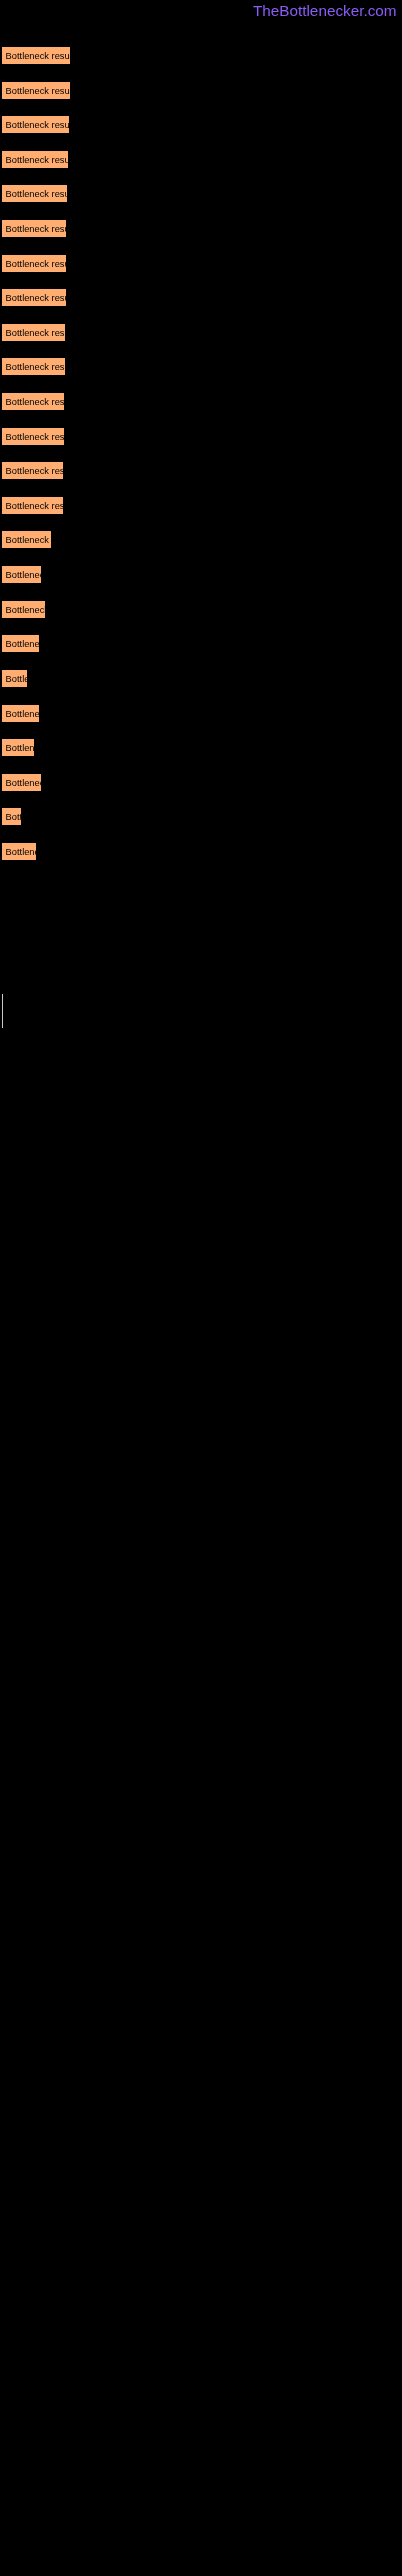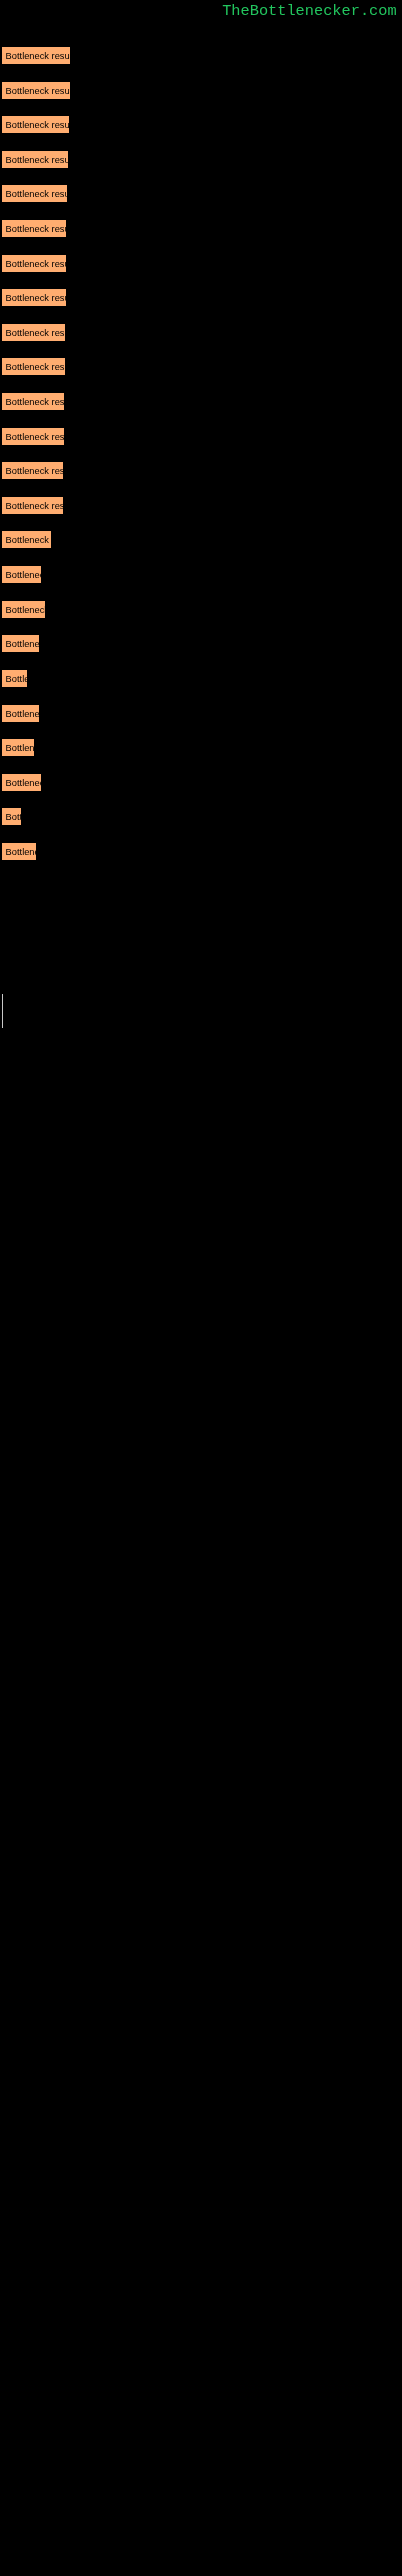--- a/index.html
+++ b/index.html
@@ -12,23 +12,23 @@
     height: 2576px;
     position: relative;
     font-family: "Liberation Sans", sans-serif;
     overflow: hidden;
   }
 
   .site-title {
     position: absolute;
     top: 1.6px;
     right: 6.4px;
-    color: #22c55e;
+    color: #8b5cf6;
     font-size: 15.3px;
-    font-family: Liberation Mono, monospace;
+    font-family: Liberation Sans, sans-serif;
     letter-spacing: 0px;
     white-space: nowrap;
   }
 
   .chart-area {
     position: absolute;
     left: 0;
     top: 0;
     width: 403px;
     height: 2576px;

